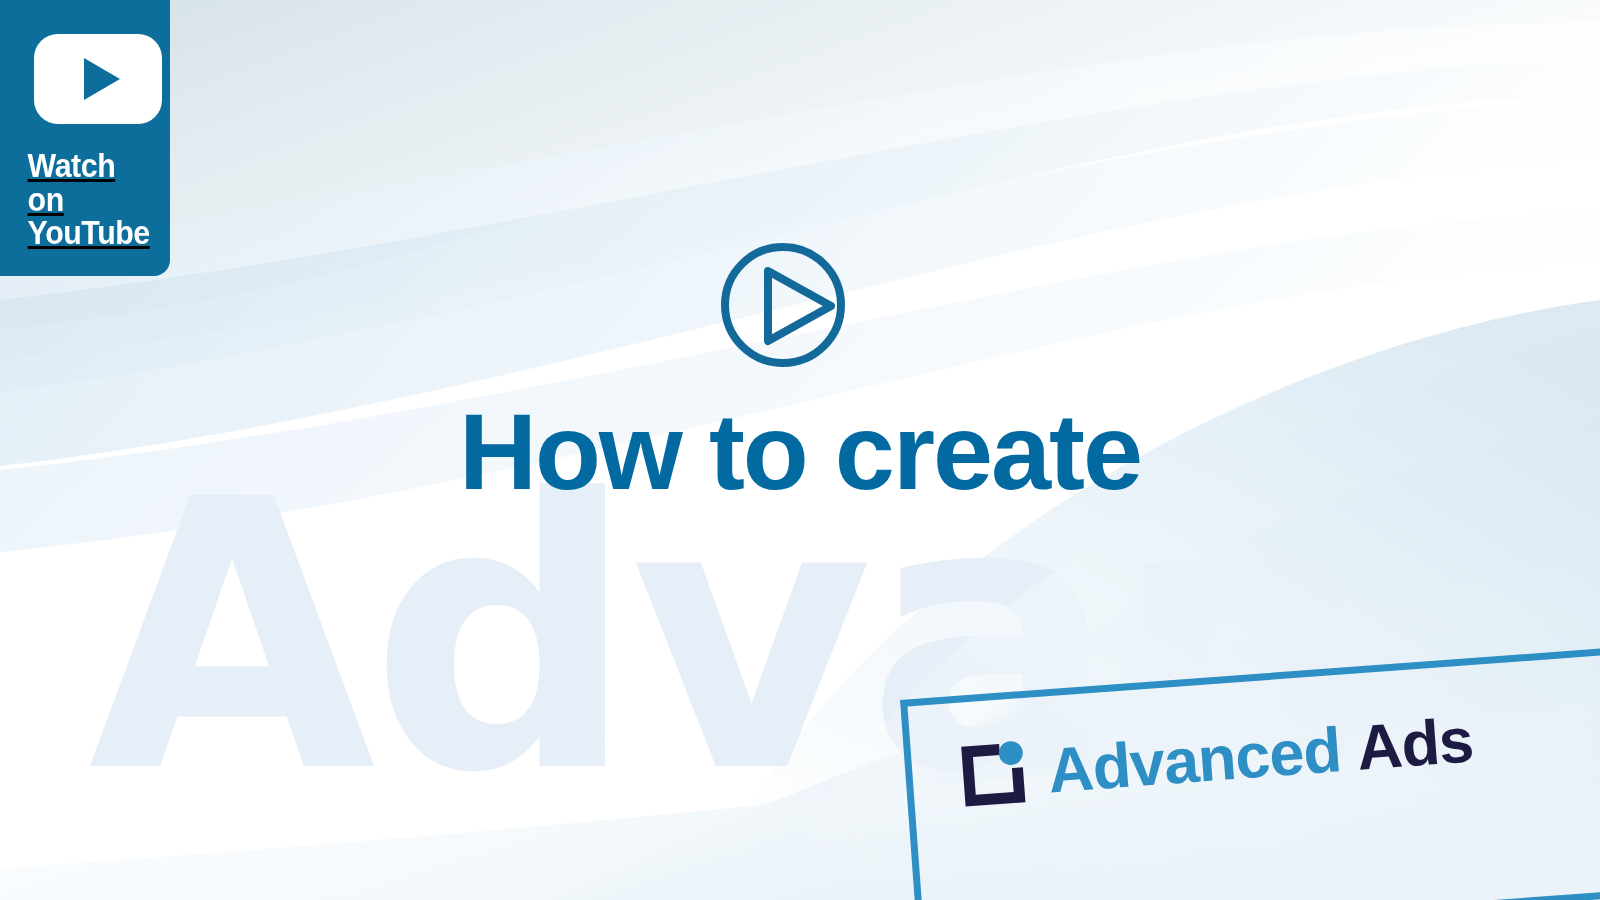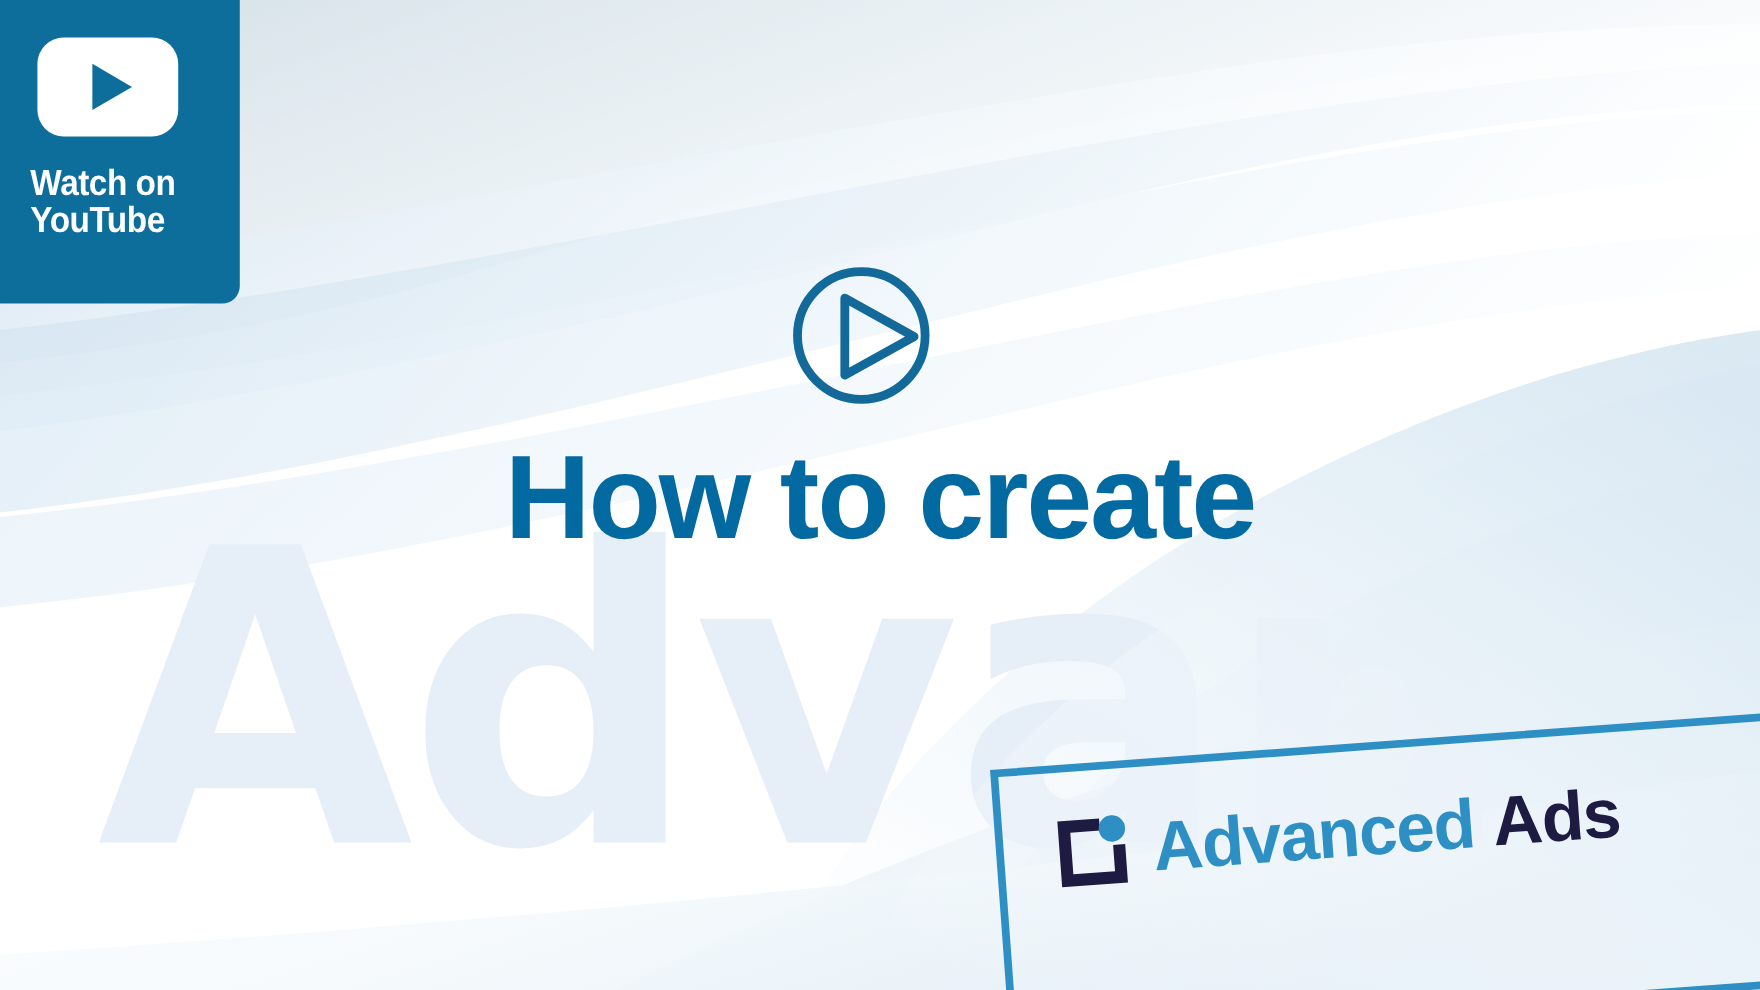--- a/index.html
+++ b/index.html
@@ -41,26 +41,27 @@
     white-space: nowrap;
     font-family: "DejaVu Sans", sans-serif;
     user-select: none;
   }
 
   
   .yt-badge {
     position: absolute;
     left: 0;
     top: 0;
-    width: 218px;
+    width: 170px;
     height: 276px;
     background: #0d6e9c;
     border-bottom-right-radius: 16px;
     box-sizing: border-box;
     padding: 34px 0 0 0;
+    text-decoration: underline;
   }
   .yt-play-plate {
     width: 128px;
     height: 90px;
     margin-left: 34px;
     background: #ffffff;
     border-radius: 24px;
     position: relative;
   }
   .yt-play-plate::after {

